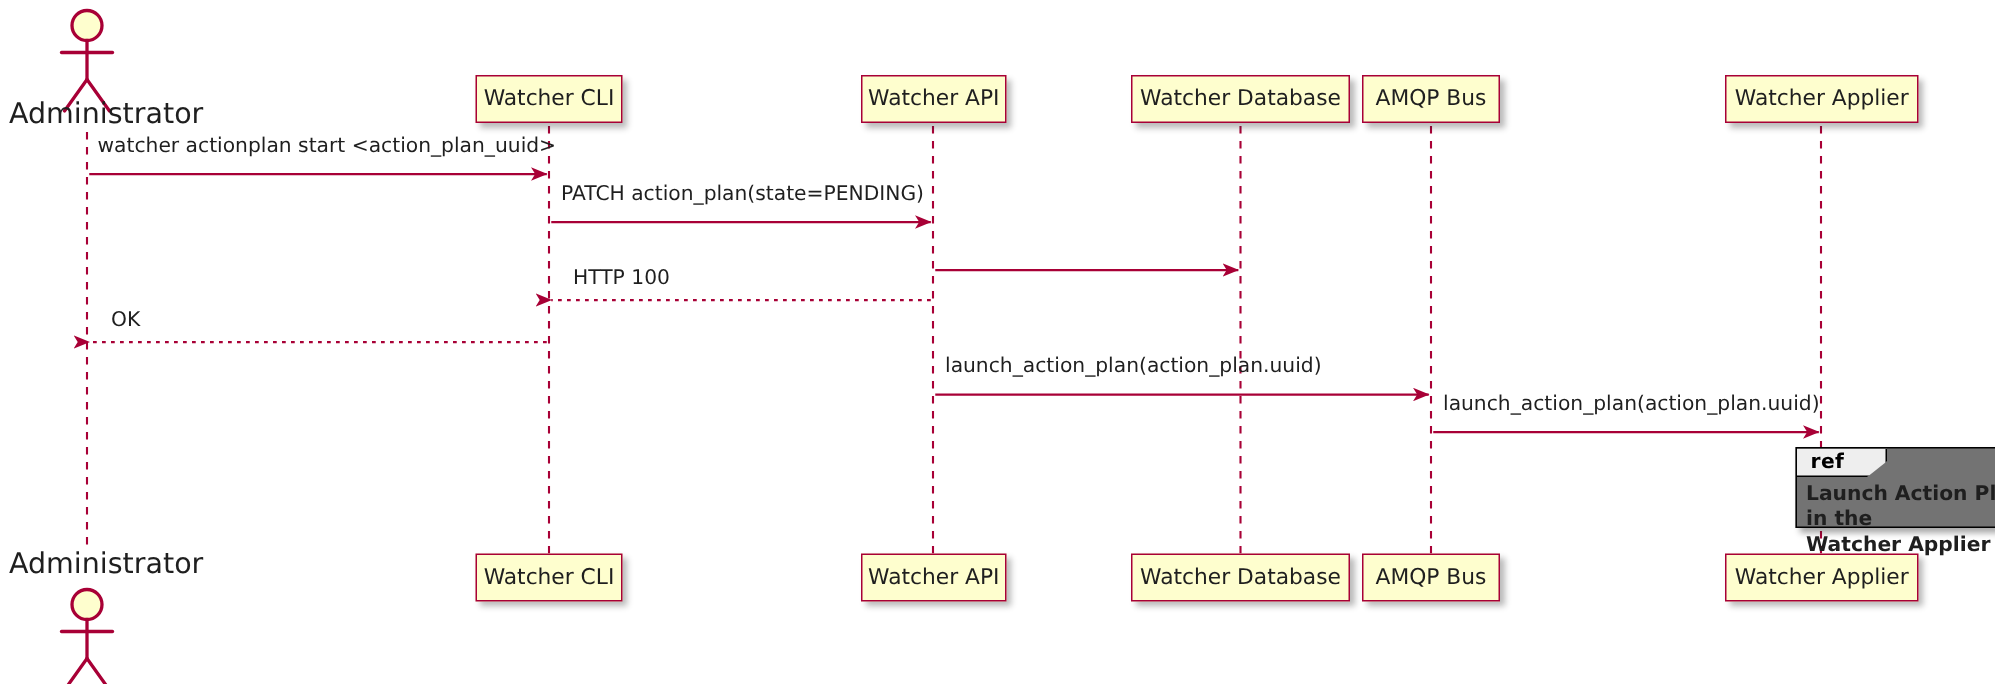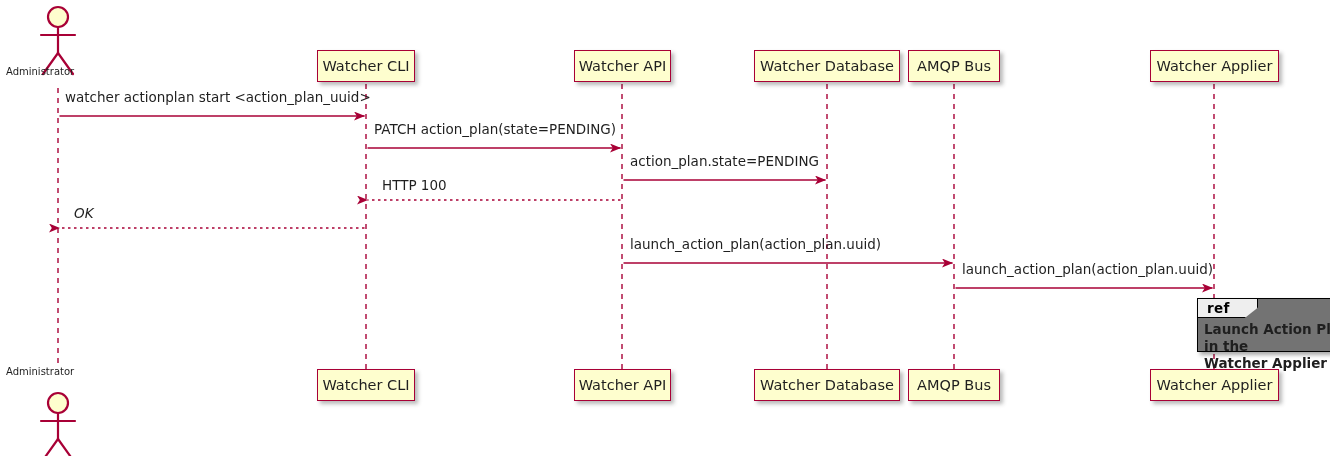--- a/index.html
+++ b/index.html
@@ -24,21 +24,21 @@
     line-height:1;
     display:flex;
     align-items:center;
     justify-content:center;
     white-space:nowrap;
     box-shadow:3px 3px 4px rgba(40,40,40,0.32);
   }
   
   .alabel{
     position:absolute;
-    font-size:10px;
+    font-size:19px;
     color:#1f1f1f;
     white-space:nowrap;
     line-height:1;
   }
   
   .msg{
     position:absolute;
     font-size:13.5px;
     color:#1f1f1f;
     white-space:nowrap;
@@ -147,23 +147,22 @@
       <div class="pbox" style="left: 1150px; top: 50px; width: 129px; height: 32px;">
         <span>Watcher Applier</span>
       </div>
       <div class="pbox" style="left: 1150px; top: 369px; width: 129px; height: 32px;">
         <span>Watcher Applier</span>
       </div>
       <div class="alabel" style="top: 67px; left: 6px;">Administrator</div>
       <div class="alabel" style="top: 367px; left: 6px;">Administrator</div>
       <div class="msg" style="left: 374px; top: 123px;">PATCH action_plan(state=PENDING)</div>
       <div class="msg" style="left: 65px; top: 91px;">watcher actionplan start &lt;action_plan_uuid&gt;</div>
-      <div class="msg" style="left: 630px; top: 155px;">action_plan.state=PENDING</div>
       <div class="msg" style="left: 382px; top: 179px;">HTTP 100</div>
-      <div class="msg" style="left: 74px; top: 207px; font-style: italic;">OK</div>
+      <div class="msg" style="left: 74px; top: 207px;">OK</div>
       <div class="msg" style="left: 630px; top: 238px;">launch_action_plan(action_plan.uuid)</div>
       <div class="msg" style="left: 962px; top: 263px;">launch_action_plan(action_plan.uuid)</div>
       <div class="ref" style="left: 1153px; top: 298px; width: 161px; height: 54px;">
         <div class="ref-tab" style="width: 60px; height: 19px; clip-path: polygon(0px 0px, 100% 0px, 100% 45%, 78% 100%, 0px 100%);">ref</div>
         <div class="ref-body" style="left: 6px; top: 22px; font-weight: bold;">Launch Action Plan in the
 Watcher Applier</div>
       </div>
     </div>
 
 </div>

